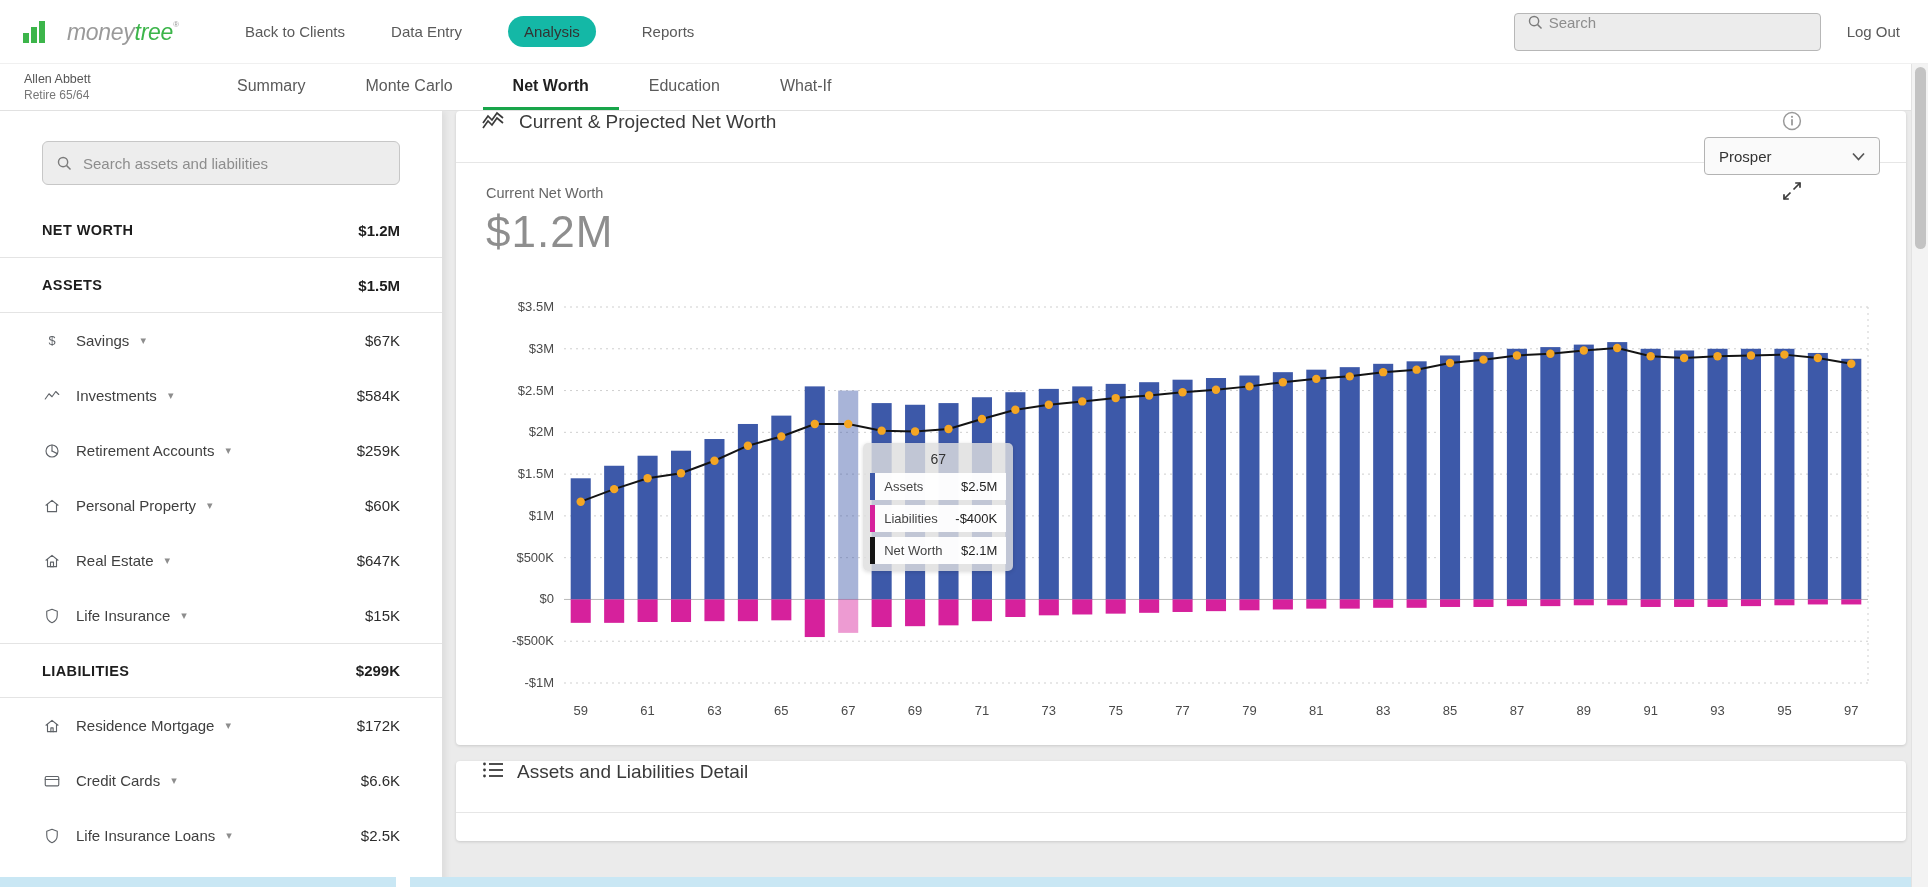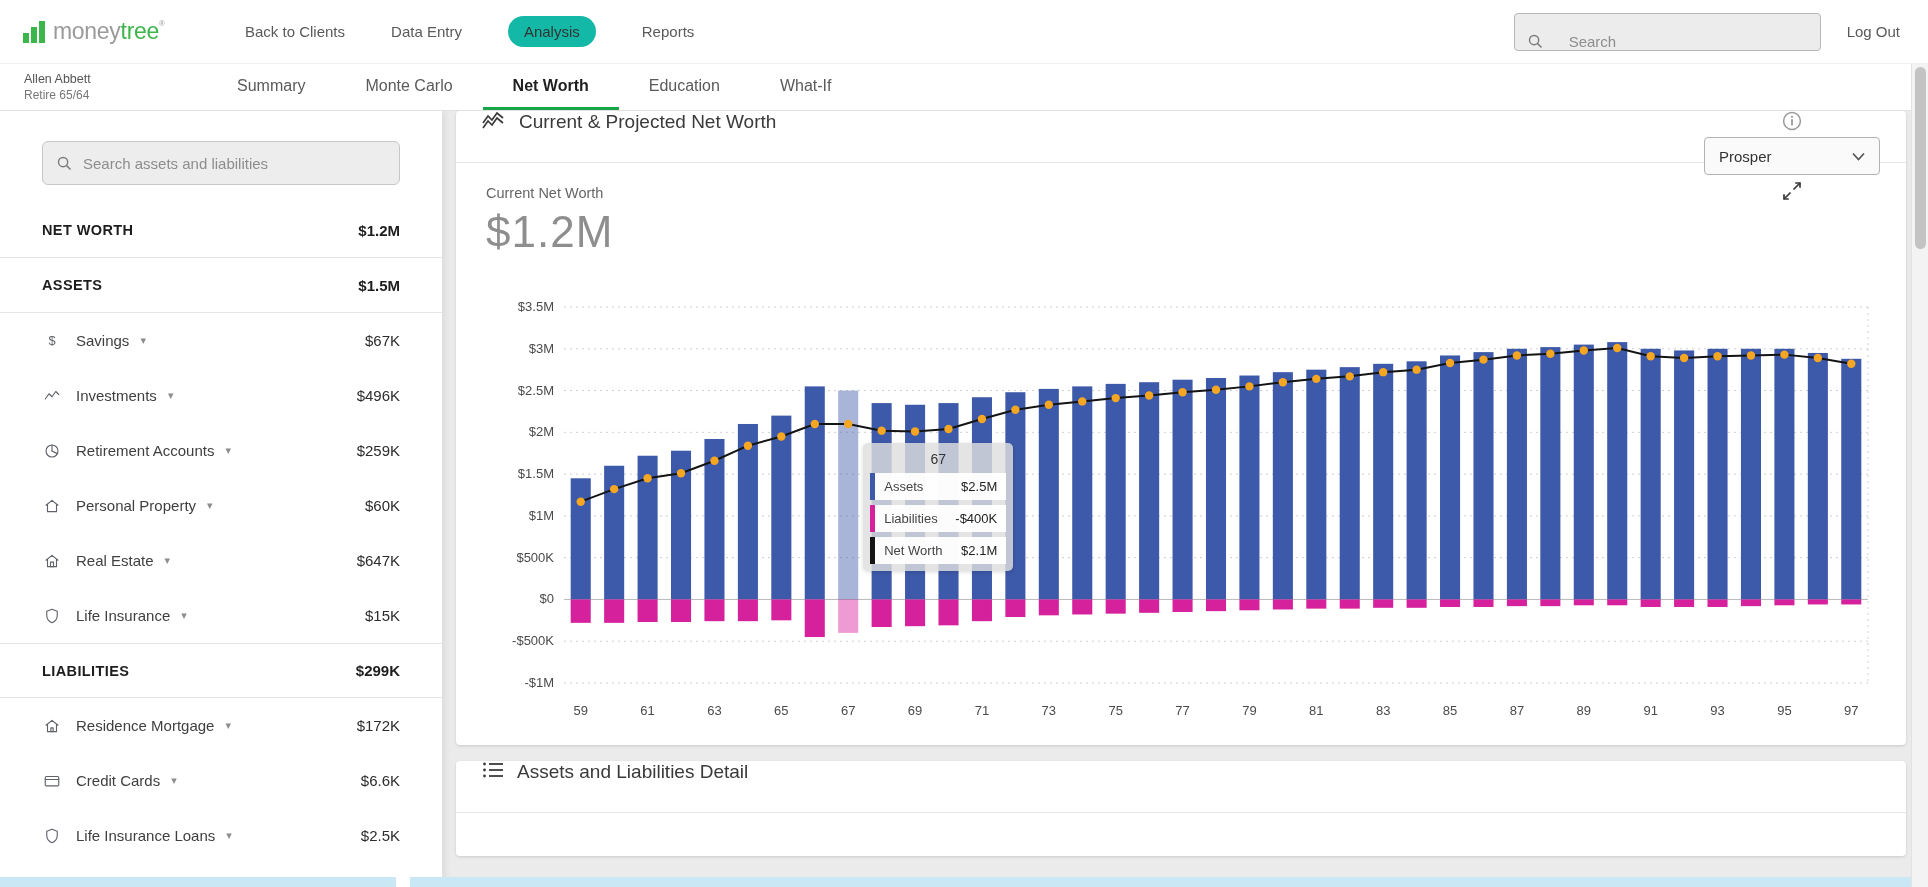--- a/index.html
+++ b/index.html
@@ -3,31 +3,31 @@
 <meta charset="utf-8">
 <style>
   * { margin:0; padding:0; box-sizing:border-box; }
   html, body { width:1928px; height:887px; overflow:hidden; background:#ebebeb;
     font-family:"Liberation Sans", sans-serif; }
   a { text-decoration:none; cursor:pointer; }
 
   
   .topbar { height:64px; background:#fff; display:flex; align-items:center;
     padding:0 22px; border-bottom:1px solid #f0f0f0; position:relative; z-index:6; }
-  .logo { display:flex; gap:7px; min-width:185px; cursor:pointer; }
+  .logo { display:flex; align-items:flex-end; gap:21px; min-width:185px; cursor:pointer;font-style:italic; }
   .logo-text { font-size:23px; font-weight:500; letter-spacing:-0.3px; line-height:1; }
   .logo-text .money { color:#9a9a9a; }
   .logo-text .tree { color:#3cb54a; }
   .logo-text .reg { color:#9a9a9a; font-size:8px; vertical-align:top; }
   .topnav { display:flex; align-items:center; gap:46px; margin-left:38px; }
   .topnav a { color:#5a5a5a; font-size:15px; }
   .topnav a.active { background:#14b8a6; color:#333; padding:7px 16px; border-radius:18px; }
   .search-box { margin-left:auto; width:307px; height:38px; background:#ececec;
-    border:1px solid #b7b7b7; border-radius:4px; display:flex; align-items:flex-end;
-    gap:25px; padding:0 12px; }
+    border:1px solid #b7b7b7; border-radius:4px; display:flex; align-items:flex-start;
+    gap:5px; padding:0 12px; }
   .search-box input { flex:1; border:none; outline:none; background:transparent;
     font-size:15px; color:#555; font-family:"Liberation Sans", sans-serif; }
   .search-box input::placeholder { color:#8d8d8d; }
   .logout { margin-left:26px; margin-right:6px; color:#5a5a5a; font-size:15px; }
 
   
   .subbar { height:47px; background:#fff; border-bottom:1px solid #e1e1e1;
     display:flex; align-items:stretch; position:relative; z-index:5; }
   .client { width:207px; padding-left:24px; display:flex; flex-direction:column; justify-content:center; }
   .client-name { font-size:12.5px; color:#555; }
@@ -81,21 +81,21 @@
   .tooltip { position:absolute; width:150px; background:rgba(222,222,222,0.82);
     border-radius:5px; padding:6px 7px 7px; z-index:3; box-shadow:0 1px 4px rgba(0,0,0,0.15); }
   .tip-age { text-align:center; font-size:14px; color:#333; padding:2px 0 6px; }
   .tip-row { display:flex; justify-content:space-between; align-items:center;
     background:rgba(255,255,255,0.95); border-left:5px solid #000; padding:6px 9px;
     margin-top:5px; }
   .tip-row:first-child { margin-top:0; }
   .tip-label { font-size:13px; color:#444; }
   .tip-value { font-size:13px; color:#1d1d1d; }
 
-  .card2 { margin-top:16px; height:95px; overflow:hidden; }
+  .card2 { margin-top:16px; height:80px; overflow:hidden; }
 
   
   .scrollbar { position:fixed; top:64px; right:0; bottom:0; width:17px;
     background:#f3f3f3; border-left:1px solid #e2e2e2; z-index:20; }
   .scroll-thumb { position:absolute; top:3px; left:3px; width:11px; height:182px;
     background:#c3c3c3; border-radius:6px; cursor:pointer; }
   .strip { position:fixed; bottom:0; height:10px; background:#c9e7f4; z-index:8; }
   .strip.left { left:0; width:396px; }
   .strip.right { left:410px; right:17px; }
 </style>
@@ -171,21 +171,21 @@
           <span class="sb-value">$67K</span>
         </div>
         <div class="sb-row sb-item">
           <span class="sb-icon">
             <svg width="18" height="18" viewBox="0 0 24 24">
               <polyline points="3,16 8,9 12,13 17,6 21,10" fill="none" stroke="#5f6368" stroke-width="1.5" stroke-linejoin="round" stroke-linecap="round"></polyline>
             </svg>
           </span>
           <span class="sb-label">Investments</span>
           <span class="sb-caret">▾</span>
-          <span class="sb-value">$496K</span>
+          <span class="sb-value">$584K</span>
         </div>
         <div class="sb-row sb-item">
           <span class="sb-icon">
             <svg width="18" height="18" viewBox="0 0 24 24">
               <circle cx="12" cy="12" r="8" fill="none" stroke="#5f6368" stroke-width="1.5" stroke-linejoin="round" stroke-linecap="round"></circle>
               <line x1="12" y1="4" x2="12" y2="12" fill="none" stroke="#5f6368" stroke-width="1.5" stroke-linejoin="round" stroke-linecap="round"></line>
               <line x1="12" y1="12" x2="19" y2="15.5" fill="none" stroke="#5f6368" stroke-width="1.5" stroke-linejoin="round" stroke-linecap="round"></line>
             </svg>
           </span>
           <span class="sb-label">Retirement Accounts</span>

